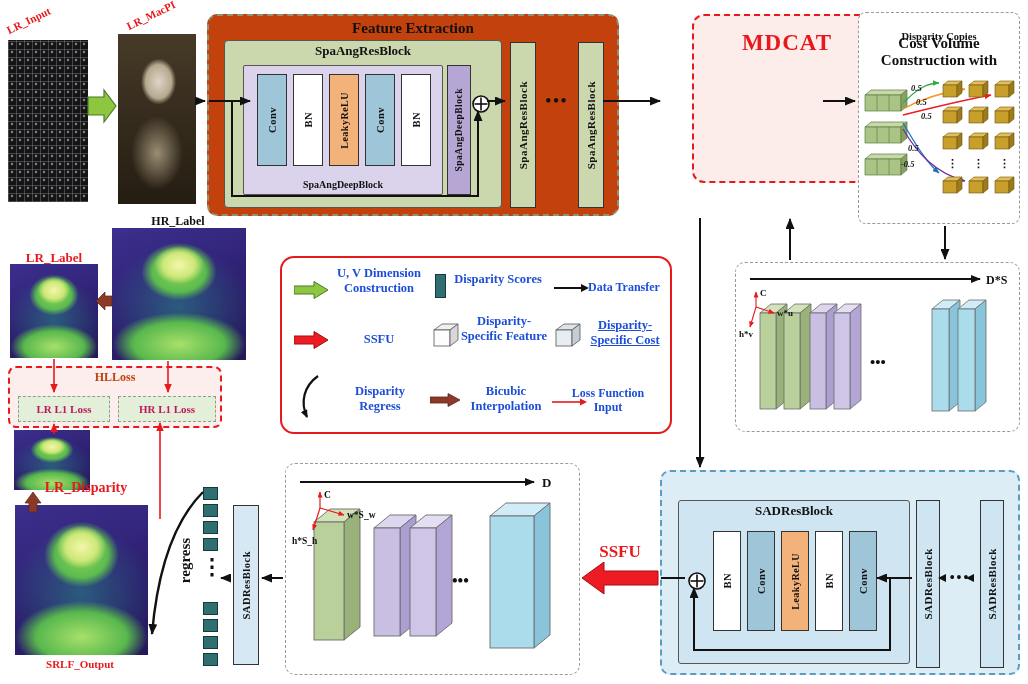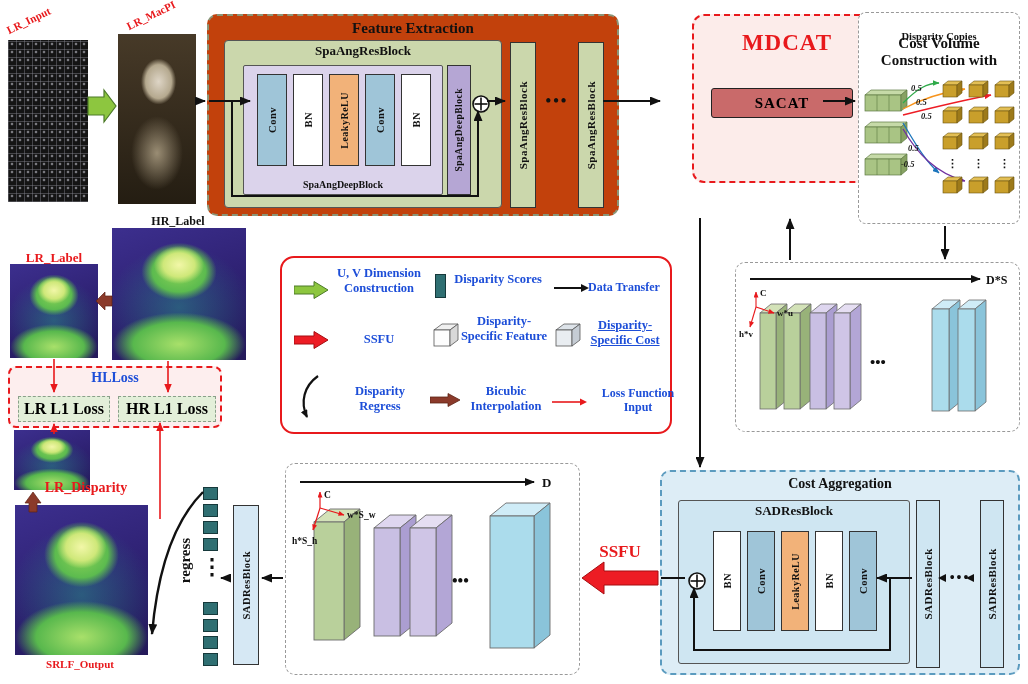--- a/index.html
+++ b/index.html
@@ -15,21 +15,21 @@
   .hll-panel { border: 2px dashed #e8191c; border-radius: 8px; background: #fdeeee; }
   .legend-panel { border: 2.5px solid #e8191c; border-radius: 14px; background: #fff; }
   .ptitle { position: absolute; left: 0; right: 0; text-align: center; font-weight: bold; color: #111; }
   .container-box { position: absolute; }
   .bar { position: absolute; border: 1px solid #333; display: flex; align-items: center; justify-content: center; }
   .vt { writing-mode: vertical-rl; transform: rotate(180deg); font-weight: bold; color: #111; letter-spacing: .5px; white-space: nowrap; }
   .btn { position: absolute; background: #c96a6a; border: 1.5px solid #222; border-radius: 3px;
          display: flex; align-items: center; justify-content: center; font-weight: bold; font-size: 15px;
          letter-spacing: 1px; color: #000; }
   .lossbox { position: absolute; background: #e3efd9; border: 1.2px dashed #8aa08a;
-             display: flex; align-items: center; justify-content: center; font-weight: bold; font-size: 16px; color:#000000; }
+             display: flex; align-items: center; justify-content: center; font-weight: bold; font-size: 11px; color:#be185d; }
   .redlbl { position: absolute; color: #e8191c; font-weight: bold; text-align: center; }
   .blklbl { position: absolute; color: #111; font-weight: bold; text-align: center; }
   .rot { transform: rotate(-26deg); transform-origin: left bottom; white-space: nowrap; }
   .dots-h { position: absolute; font-weight: bold; color: #111; text-align: center; letter-spacing: 2px; }
   .teal { position: absolute; background: #2f6f72; border: 1px solid #16393b; }
   .dmap { position: absolute;
     background:
       radial-gradient(ellipse 26% 20% at 50% 28%, #f2f7a8 0%, #cfe87a 45%, rgba(207,232,122,0) 72%),
       radial-gradient(ellipse 36% 28% at 50% 33%, #8ed455 0%, #5cbb4f 55%, rgba(92,187,79,0) 78%),
       radial-gradient(ellipse 62% 30% at 50% 88%, #a8e06a 0%, #58b84d 55%, rgba(46,139,87,0) 80%),
@@ -101,21 +101,20 @@
         <span class="vt" style="font-size:11px;">SpaAngResBlock</span>
       </div>
     <div class="dots-h" style="left:330px;top:76px;width:36px;font-size:16px;">•••</div>
     <div class="bar" style="left:369px;top:26px;width:26px;height:166px;background:#cbd7ac;">
         <span class="vt" style="font-size:11px;">SpaAngResBlock</span>
       </div>
   </div>
 
   <div class="panel mdcat-panel" style="left:663px;top:14px;width:190px;height:169px;margin-left:29px;">
     <div class="ptitle" style="top:14px;font-size:23px;color:#e8191c;letter-spacing:1px;">MDCAT</div>
-    <div class="btn" style="left:17px;top:72px;width:142px;height:30px;">SACAT</div>
   </div>
 
   <div class="panel cv-panel" style="left:858px;top:12px;width:162px;height:212px;">
     <div class="ptitle" style="top:22px;font-size:15px;">Cost Volume Construction with</div>
     <div class="ptitle" style="top:18px;font-size:10.5px;">Disparity Copies</div>
     <svg class="abs" style="left:0;top:32px;" width="162" height="178" viewBox="0 0 162 178">
       <defs>
         <g id="goldcube">
           <polygon points="0,0 5,-4 19,-4 14,0" fill="#e3bf55" stroke="#6b5410" stroke-width="0.6"></polygon>
           <rect x="0" y="0" width="14" height="12" fill="#c99f2b" stroke="#6b5410" stroke-width="0.6"></rect>
@@ -235,21 +234,20 @@
       </g>
       <g font-size="9">
         <text x="24" y="33" fill="#e8191c">C</text>
         <text x="41" y="53" fill="#e8191c">w*u</text>
         <text x="3" y="74" fill="#e8191c">h*v</text>
       </g>
     </svg>
   </div>
 
   <div class="panel ca-panel" style="left:660px;top:470px;width:360px;height:205px;">
-    <div class="ptitle" style="top:4px;font-size:14px;">Cost Aggregation</div>
 
     <div class="container-box" style="left:16px;top:28px;width:232px;height:164px;background:#cfe6f2;border:1px solid #555;border-radius:3px;">
       <div class="ptitle" style="top:2px;font-size:13px;">SADResBlock</div>
       <div class="bar" style="left:34px;top:30px;width:28px;height:100px;background:#fff;">
           <span class="vt" style="font-size:10.5px;">BN</span>
         </div>
       <div class="bar" style="left:68px;top:30px;width:28px;height:100px;background:#9fc5d8;">
           <span class="vt" style="font-size:10.5px;">Conv</span>
         </div>
       <div class="bar" style="left:102px;top:30px;width:28px;height:100px;background:#f2b279;">
@@ -345,21 +343,21 @@
 
   <div class="blklbl" style="left:150px;top:552px;width:70px;font-size:15px;transform:rotate(-90deg);">regress</div>
 
   <div class="dmap" style="left:15px;top:505px;width:133px;height:150px;"></div>
   <div class="redlbl" style="left:10px;top:658px;width:140px;font-size:11px;">SRLF_Output</div>
 
   <div class="dmap" style="left:14px;top:430px;width:76px;height:60px;"></div>
   <div class="redlbl" style="left:26px;top:480px;width:120px;font-size:14px;">LR_Disparity</div>
 
   <div class="panel hll-panel" style="left:8px;top:366px;width:214px;height:62px;">
-    <div class="ptitle" style="top:2px;font-size:14px;color:#1d4ed8;">HLLoss</div>
+    <div class="ptitle" style="top:2px;font-size:12px;color:#c2410c;">HLLoss</div>
     <div class="lossbox" style="left:8px;top:28px;width:92px;height:26px;">LR L1 Loss</div>
     <div class="lossbox" style="left:108px;top:28px;width:98px;height:26px;">HR L1 Loss</div>
   </div>
 
   <div class="dmap" style="left:10px;top:264px;width:88px;height:94px;"></div>
   <div class="redlbl" style="left:6px;top:250px;width:96px;font-size:13px;">LR_Label</div>
 
   <div class="dmap" style="left:112px;top:228px;width:134px;height:132px;"></div>
   <div class="blklbl" style="left:128px;top:214px;width:100px;font-size:12px;">HR_Label</div>
 
@@ -410,21 +408,21 @@
 
     <svg class="abs" style="left:148px;top:134px;" width="32" height="16" viewBox="0 0 32 16">
       <polygon points="0,5 18,5 18,1.5 30,8 18,14.5 18,11 0,11" fill="#8b3a2a" stroke="#5e2315" stroke-width="0.8"></polygon>
     </svg>
     <div class="lg-text" style="left:178px;top:126px;width:92px;">Bicubic Interpolation</div>
 
     <svg class="abs" style="left:270px;top:138px;" width="36" height="12" viewBox="0 0 36 12">
       <line x1="0" y1="6" x2="28" y2="6" stroke="#e8191c" stroke-width="1.6"></line>
         <polygon points="28,2.5 28,9.5 35,6" fill="#e8191c"></polygon>
     </svg>
-    <div class="lg-text" style="left:312px;top:128px;width:88px;font-size:12px;text-align:center;">Loss Function Input</div>
+    <div class="lg-text" style="left:282px;top:128px;width:88px;font-size:12px;text-align:center;">Loss Function Input</div>
   </div>
 
   <svg class="overlay" width="1028" height="684" viewBox="0 0 1028 684">
     <defs>
       <marker id="mkb" markerUnits="userSpaceOnUse" markerWidth="11" markerHeight="9" refX="10" refY="4.5" orient="auto">
           <path d="M0,0 L11,4.5 L0,9 Z" fill="#111"></path>
         </marker>
       <marker id="mkr" markerUnits="userSpaceOnUse" markerWidth="9" markerHeight="7.5" refX="8" refY="3.75" orient="auto">
           <path d="M0,0 L9,3.75 L0,7.5 Z" fill="#e8191c"></path>
         </marker>

